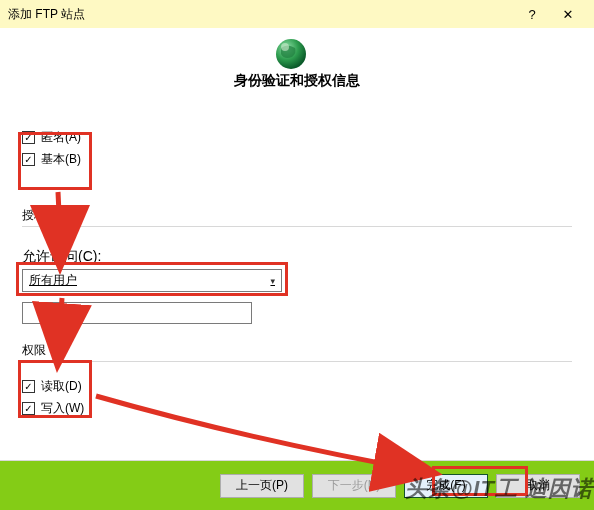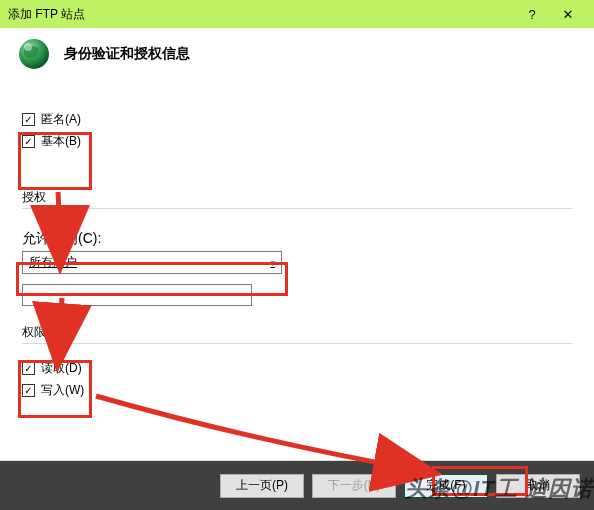--- a/index.html
+++ b/index.html
@@ -10,31 +10,32 @@
     font-size: 12px;
     background: #fff;
     color: #000;
     position: relative;
     overflow: hidden;
   }
   .titlebar {
     height: 28px;
     display: flex; align-items: center;
     padding: 0 8px;
-    background: #bef264;
+    background: #fef9c3;
   }
   .titlebar .title { flex: 1; font-size: 12px; color: #000; }
   .titlebar .help, .titlebar .close {
     width: 36px; height: 28px;
     display: flex; align-items: center; justify-content: center;
     color: #000; font-size: 13px;
   }
   .header {
     display: flex; align-items: center;
     padding: 8px 16px 20px 16px;
+    flex-direction: column;
   }
   .globe {
     width: 36px; height: 36px; margin-right: 12px;
     display: flex; align-items: center; justify-content: center;
   }
   .header-title { font-size: 14px; font-weight: bold; }
   .content {
     padding: 0 22px;
   }
   .section-label {
@@ -79,21 +80,21 @@
   .textbox {
     width: 230px; height: 22px;
     border: 1px solid #7a7a7a;
     background: #fff;
     margin-top: 10px;
   }
   .footer {
     position: absolute;
     left: 0; right: 0; bottom: 0;
     height: 50px;
-    background: #404040;
+    background: #84cc16;
     border-top: 1px solid #d8d8d8;
     display: flex; align-items: center; justify-content: flex-end;
     padding: 0 14px; gap: 8px;
   }
   .btn {
     min-width: 84px; height: 24px;
     border: 1px solid #adadad;
     background: #e1e1e1;
     font-size: 12px;
     display: flex; align-items: center; justify-content: center;

